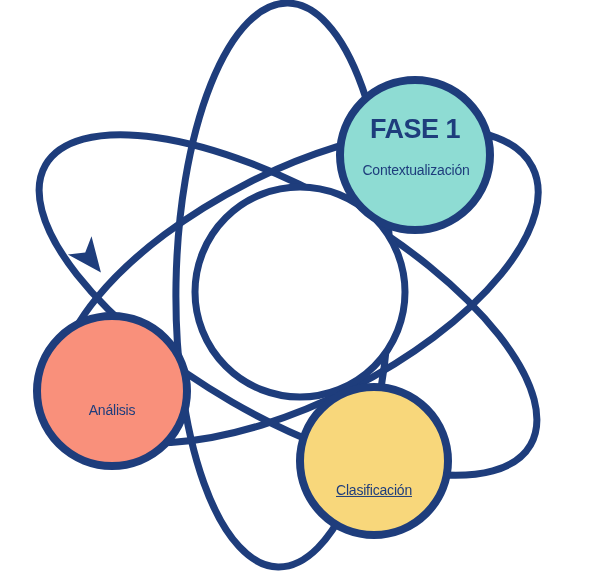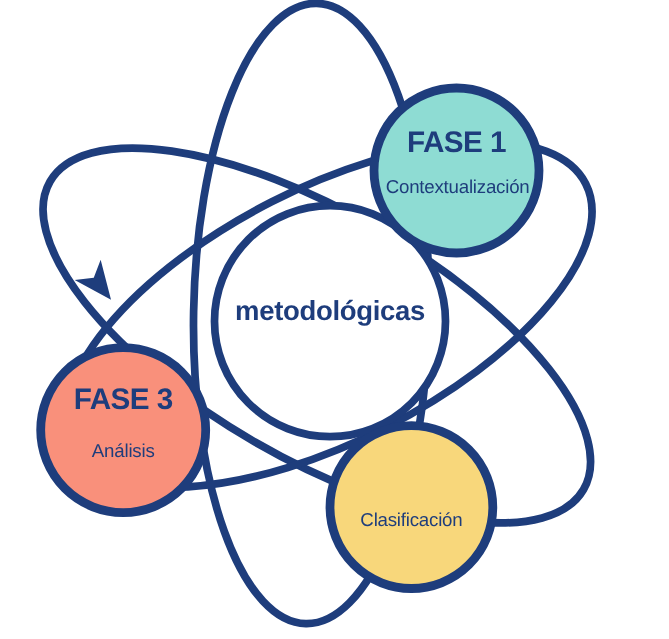--- a/index.html
+++ b/index.html
@@ -17,21 +17,21 @@
   .phase-ring{stroke:var(--navy);stroke-width:8;}
   .label{
     position:absolute;
     transform:translate(-50%,-50%);
     color:var(--navy);
     text-align:center;
     white-space:nowrap;
     line-height:1.15;
   }
   .phase-title{font-size:27px;font-weight:700;letter-spacing:-0.5px;}
-  .phase-sub{font-size:17px;font-weight:400;letter-spacing:-0.2px;}
+  .phase-sub{font-size:14px;font-weight:400;letter-spacing:-0.2px;}
   .center-text{font-size:25px;font-weight:700;letter-spacing:-0.3px;line-height:1.22;}
 </style>
 </head>
 <body>
 
 <div id="canvas">
 
   <svg width="608" height="581" viewBox="0 0 608 581">
 
     <ellipse class="orbit" cx="283" cy="285" rx="282" ry="107" transform="rotate(-89 283 285)"></ellipse>
@@ -41,24 +41,22 @@
     <polygon class="arrowhead" points="14,0 -9,-10 -3,0 -9,10" transform="translate(88 256) rotate(52) scale(1.5)"></polygon>
 
     <circle class="center-ring" cx="300" cy="292" r="105"></circle>
 
     <circle class="phase-ring" cx="415" cy="155" r="75" fill="#8edcd3"></circle>
     <circle class="phase-ring" cx="374" cy="461" r="74" fill="#f8d77b"></circle>
     <circle class="phase-ring" cx="112" cy="391" r="75" fill="#f9907b"></circle>
   </svg>
 
   <div class="label center-text" style="left:300px;top:283px;">
-    <div>metodológicas</div>
   </div>
 
   <div class="label phase-title" style="left:415px;top:130px;text-align:right;">FASE 1</div>
   <div class="label phase-sub" style="left:416px;top:170px;">Contextualización</div>
 
-  <div class="label phase-sub" style="left:374px;top:473px;">Clasificación</div>
+  <div class="label phase-sub" style="left:374px;top:490px;text-decoration:underline;">Clasificación</div>
 
-  <div class="label phase-title" style="left:112px;top:363px;">FASE 3</div>
   <div class="label phase-sub" style="left:112px;top:410px;">Análisis</div>
 
 </div>
 
 </body></html>

